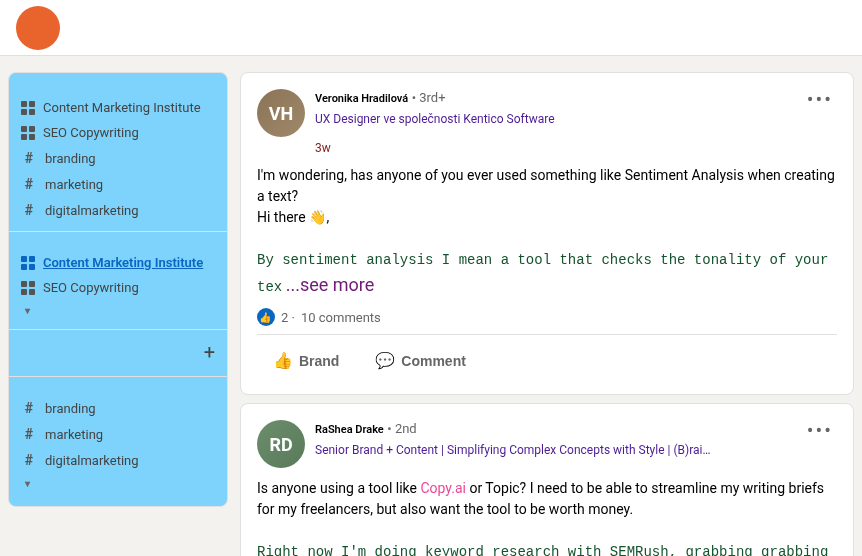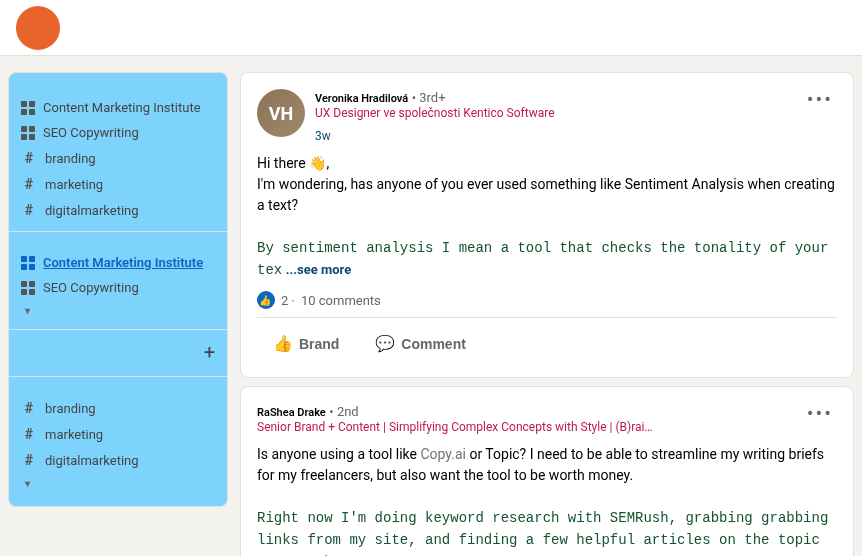--- a/index.html
+++ b/index.html
@@ -172,58 +172,57 @@
       color: #000;
     }
     .post-author-degree {
       color: #666;
       font-weight: 400;
       font-size: 13px;
       margin-top: 24px;
     }
     .post-author-title {
       font-size: 12px;
-      color: #be185d;
-      margin-top: 1px;
+      color: #4c1d95;
+      margin-top: 7px;
       white-space: nowrap;
       overflow: hidden;
       text-overflow: ellipsis;
       max-width: 400px;
     }
     .post-time {
       font-size: 12px;
-      color: #0c4a6e;
-      margin-top: 9px;
+      color: #7f1d1d;
+      margin-top: 15px;
     }
     .post-more {
       color: #666;
       cursor: pointer;
       font-size: 20px;
       line-height: 1;
       padding: 0 4px;
       letter-spacing: 2px;
     }
     .post-body {
       font-size: 14px;
       color: #000;
       line-height: 1.5;
       margin-bottom: 10px;
     }
     .post-body-truncated {
       color: #14532d;
       font-family: Liberation Mono, monospace;
     }
     .post-see-more {
-      color: #0c4a6e;
-      cursor: pointer;
-      font-size: 13px;
-      font-weight: bold;
+      color: #701a75;
+      cursor: pointer;
+      font-size: 18px;
     }
     .post-link {
-      color: #737373;
+      color: #ec4899;
       cursor: pointer;
     }
     .post-stats {
       display: flex;
       align-items: center;
       gap: 6px;
       font-size: 13px;
       color: #666;
       margin-bottom: 8px;
     }
@@ -400,22 +399,22 @@
       <div class="post-author-info">
         <span class="post-author-name">Veronika Hradilová</span>
         <span class="post-author-degree"> • 3rd+</span>
         <div class="post-author-title">UX Designer ve společnosti Kentico Software</div>
         <div class="post-time">3w</div>
       </div>
     </div>
     <span class="post-more">•••</span>
   </div>
   <div class="post-body">
+    <div>I'm wondering, has anyone of you ever used something like Sentiment Analysis when creating a text?</div>
     <div>Hi there 👋,</div>
-    <div>I'm wondering, has anyone of you ever used something like Sentiment Analysis when creating a text?</div>
     <div>&nbsp;</div>
     <span class="post-body-truncated">By sentiment analysis I mean a tool that checks the tonality of your tex</span>
     <span class="post-see-more">...see more</span>
   </div>
   <div class="post-stats">
     <div class="like-icon-small">👍</div>
     <span>2 · </span>
     <span>10 comments</span>
   </div>
   <hr class="post-divider">
@@ -426,20 +425,23 @@
     </button>
     <button class="action-btn">
       <span class="action-icon">💬</span>
       <span>Comment</span>
     </button>
   </div>
 </div>
       <div class="post-card">
   <div class="post-header">
     <div class="post-header-left">
+      <div class="avatar avatar-2">
+        <div class="avatar-placeholder">RD</div>
+      </div>
       <div class="post-author-info">
         <span class="post-author-name">RaShea Drake</span>
         <span class="post-author-degree"> • 2nd</span>
         <div class="post-author-title">Senior Brand + Content | Simplifying Complex Concepts with Style | (B)rains...</div>
       </div>
     </div>
     <span class="post-more">•••</span>
   </div>
   <div class="post-body">
     <div>

